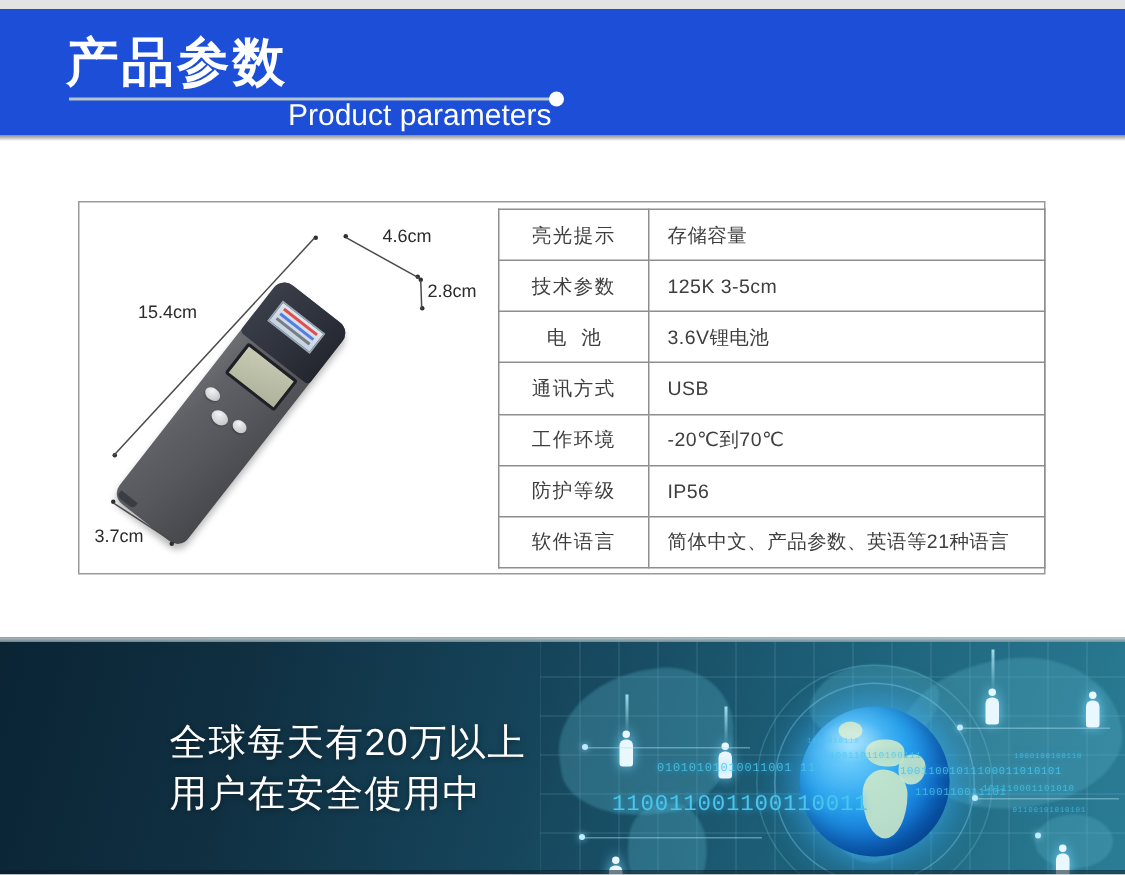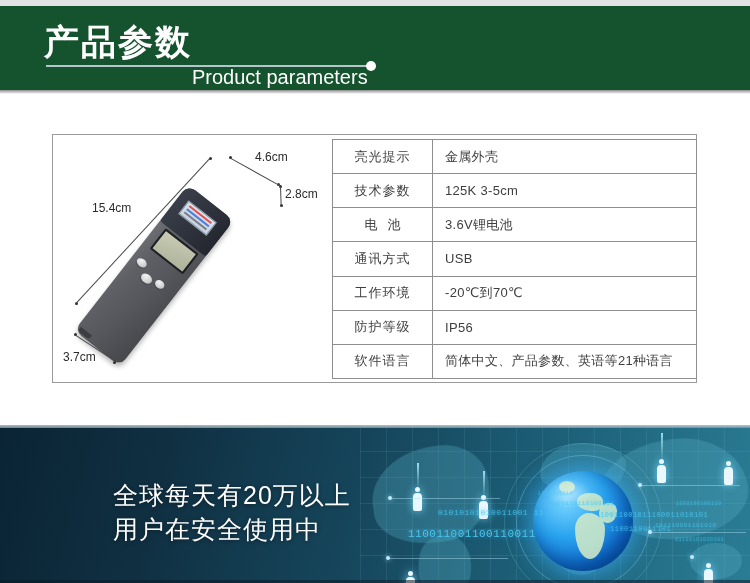--- a/index.html
+++ b/index.html
@@ -21,21 +21,21 @@
     left: 0; top: 0;
     width: 750px; height: 6px;
     background: #e3e3e3;
   }
 
   
   .header {
     position: absolute;
     left: 0; top: 6px;
     width: 750px; height: 84px;
-    background: #14532d;
+    background: #1d4ed8;
     overflow: hidden;
   }
   .header-shadow {
     position: absolute;
     left: 0; top: 90px;
     width: 750px; height: 4px;
     background: linear-gradient(to bottom, #8d8d8d 0%, #b9b9b9 40%, #ffffff 100%);
   }
   .header-title {
     position: absolute;
@@ -426,21 +426,21 @@
   <div class="dim-dot" style="left:21px; top:198px;"></div>
   <div class="dim-dot" style="left:60px; top:226px;"></div>
   <div class="dim-line" style="left:23px; top:200px; width:47px; transform: rotate(33deg);"></div>
   <div class="dim-label" style="left:10px; top:215px;">3.7cm</div>
 </div>
 
 <table class="spec-table">
   <tbody>
     <tr>
       <td class="k">亮光提示</td>
-      <td class="v">金属外壳</td>
+      <td class="v">存储容量</td>
     </tr>
     <tr>
       <td class="k">技术参数</td>
       <td class="v">125K   3-5cm</td>
     </tr>
     <tr>
       <td class="k spaced">电池</td>
       <td class="v">3.6V锂电池</td>
     </tr>
     <tr>
@@ -508,21 +508,21 @@
     <div class="head"></div>
       <div class="body"></div>
   </div>
   <div class="person" style="left:405px; top:146px;">
     <div class="head"></div>
       <div class="body"></div>
   </div>
 
   <div class="binary" style="left:553px; top:75px; font-size:6px; opacity:0.75;">100110110100111</div>
   <div class="binary" style="left:438px; top:83px; font-size:8px; opacity:0.85;">01010101010011001 11</div>
-  <div class="binary" style="left:408px; top:103px; font-size:11px;">110011001100110011</div>
+  <div class="binary" style="left:408px; top:103px; font-size:15px;">110011001100110011</div>
   <div class="binary" style="left:600px; top:86px; font-size:7px; opacity:0.85;">10011001011100011010101</div>
   <div class="binary" style="left:610px; top:100px; font-size:7px; opacity:0.8;">1100110011101</div>
   <div class="binary" style="left:676px; top:76px; font-size:5px; opacity:0.7;">1000100100110</div>
   <div class="binary" style="left:655px; top:97px; font-size:6px; opacity:0.75;">101110001101010</div>
   <div class="binary" style="left:675px; top:112px; font-size:5px; opacity:0.65;">01100101010101</div>
   <div class="binary" style="left:538px; top:66px; font-size:5px; opacity:0.6;">1001010110</div>
 
   <div class="conn" style="left:390px; top:73px; width:110px;"></div>
   <div class="node" style="left:388px; top:71px;"></div>
   <div class="conn" style="left:388px; top:133px; width:120px;"></div>

